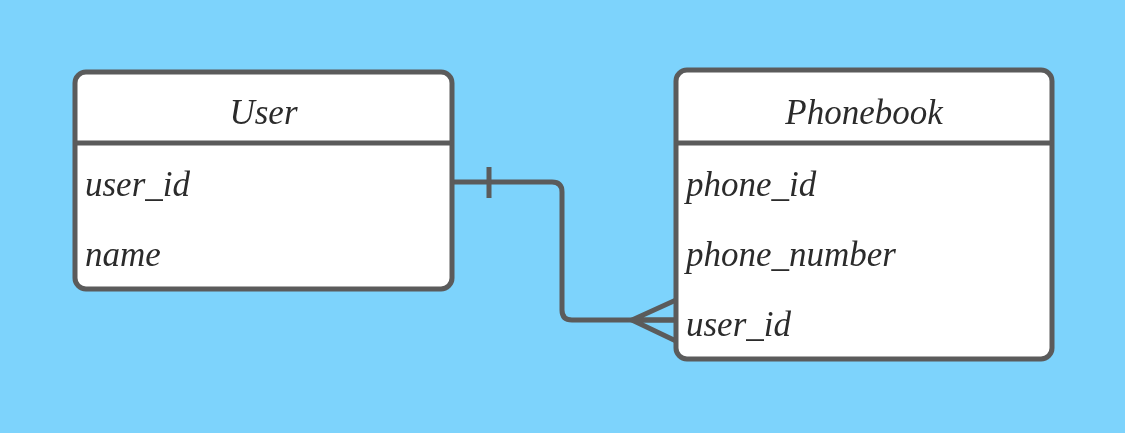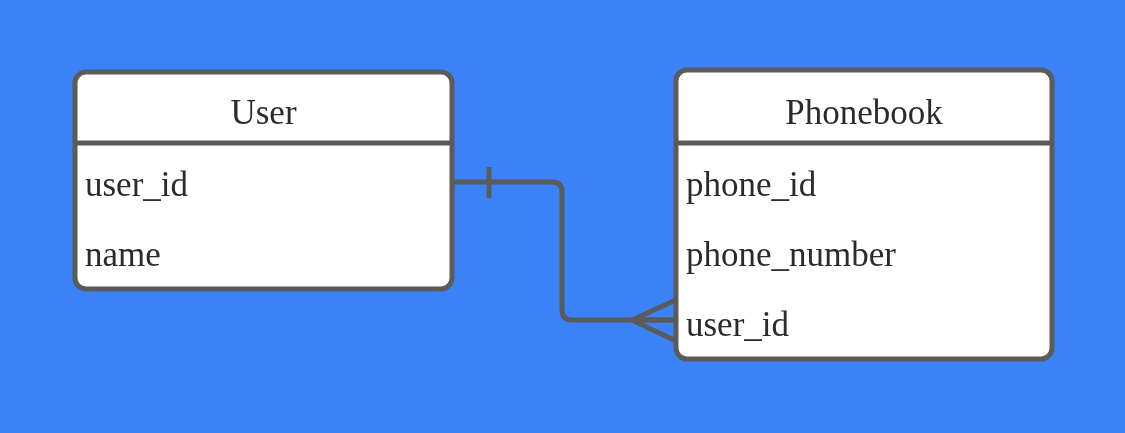--- a/index.html
+++ b/index.html
@@ -70,21 +70,21 @@
     fill: none;
     stroke: #5b5b5b;
     stroke-width: 5;
     stroke-linecap: butt;
     stroke-linejoin: miter;
   }
 </style>
 </head>
 <body>
 
-<div id="diagram-canvas" style="background: #3b82f6;">
+<div id="diagram-canvas" style="background: #7dd3fc; font-style: italic;">
 
   <svg id="er-svg" viewBox="0 0 1125 433" xmlns="http://www.w3.org/2000/svg">
 
     <g>
 
       <path class="rel-line" d="M 452 182 L 552 182 Q 562 182 562 192 L 562 310 Q 562 320 572 320 L 676 320" style="stroke: rgb(91, 91, 91);"></path>
 
       <line class="rel-tick" y1="167" y2="198" x1="489" x2="489" style="stroke: rgb(91, 91, 91);"></line>
 
       <path class="rel-crowsfoot" d="M 676 300 L 632 320 L 676 341 M 632 320 L 676 320" style="stroke: rgb(91, 91, 91);"></path>

